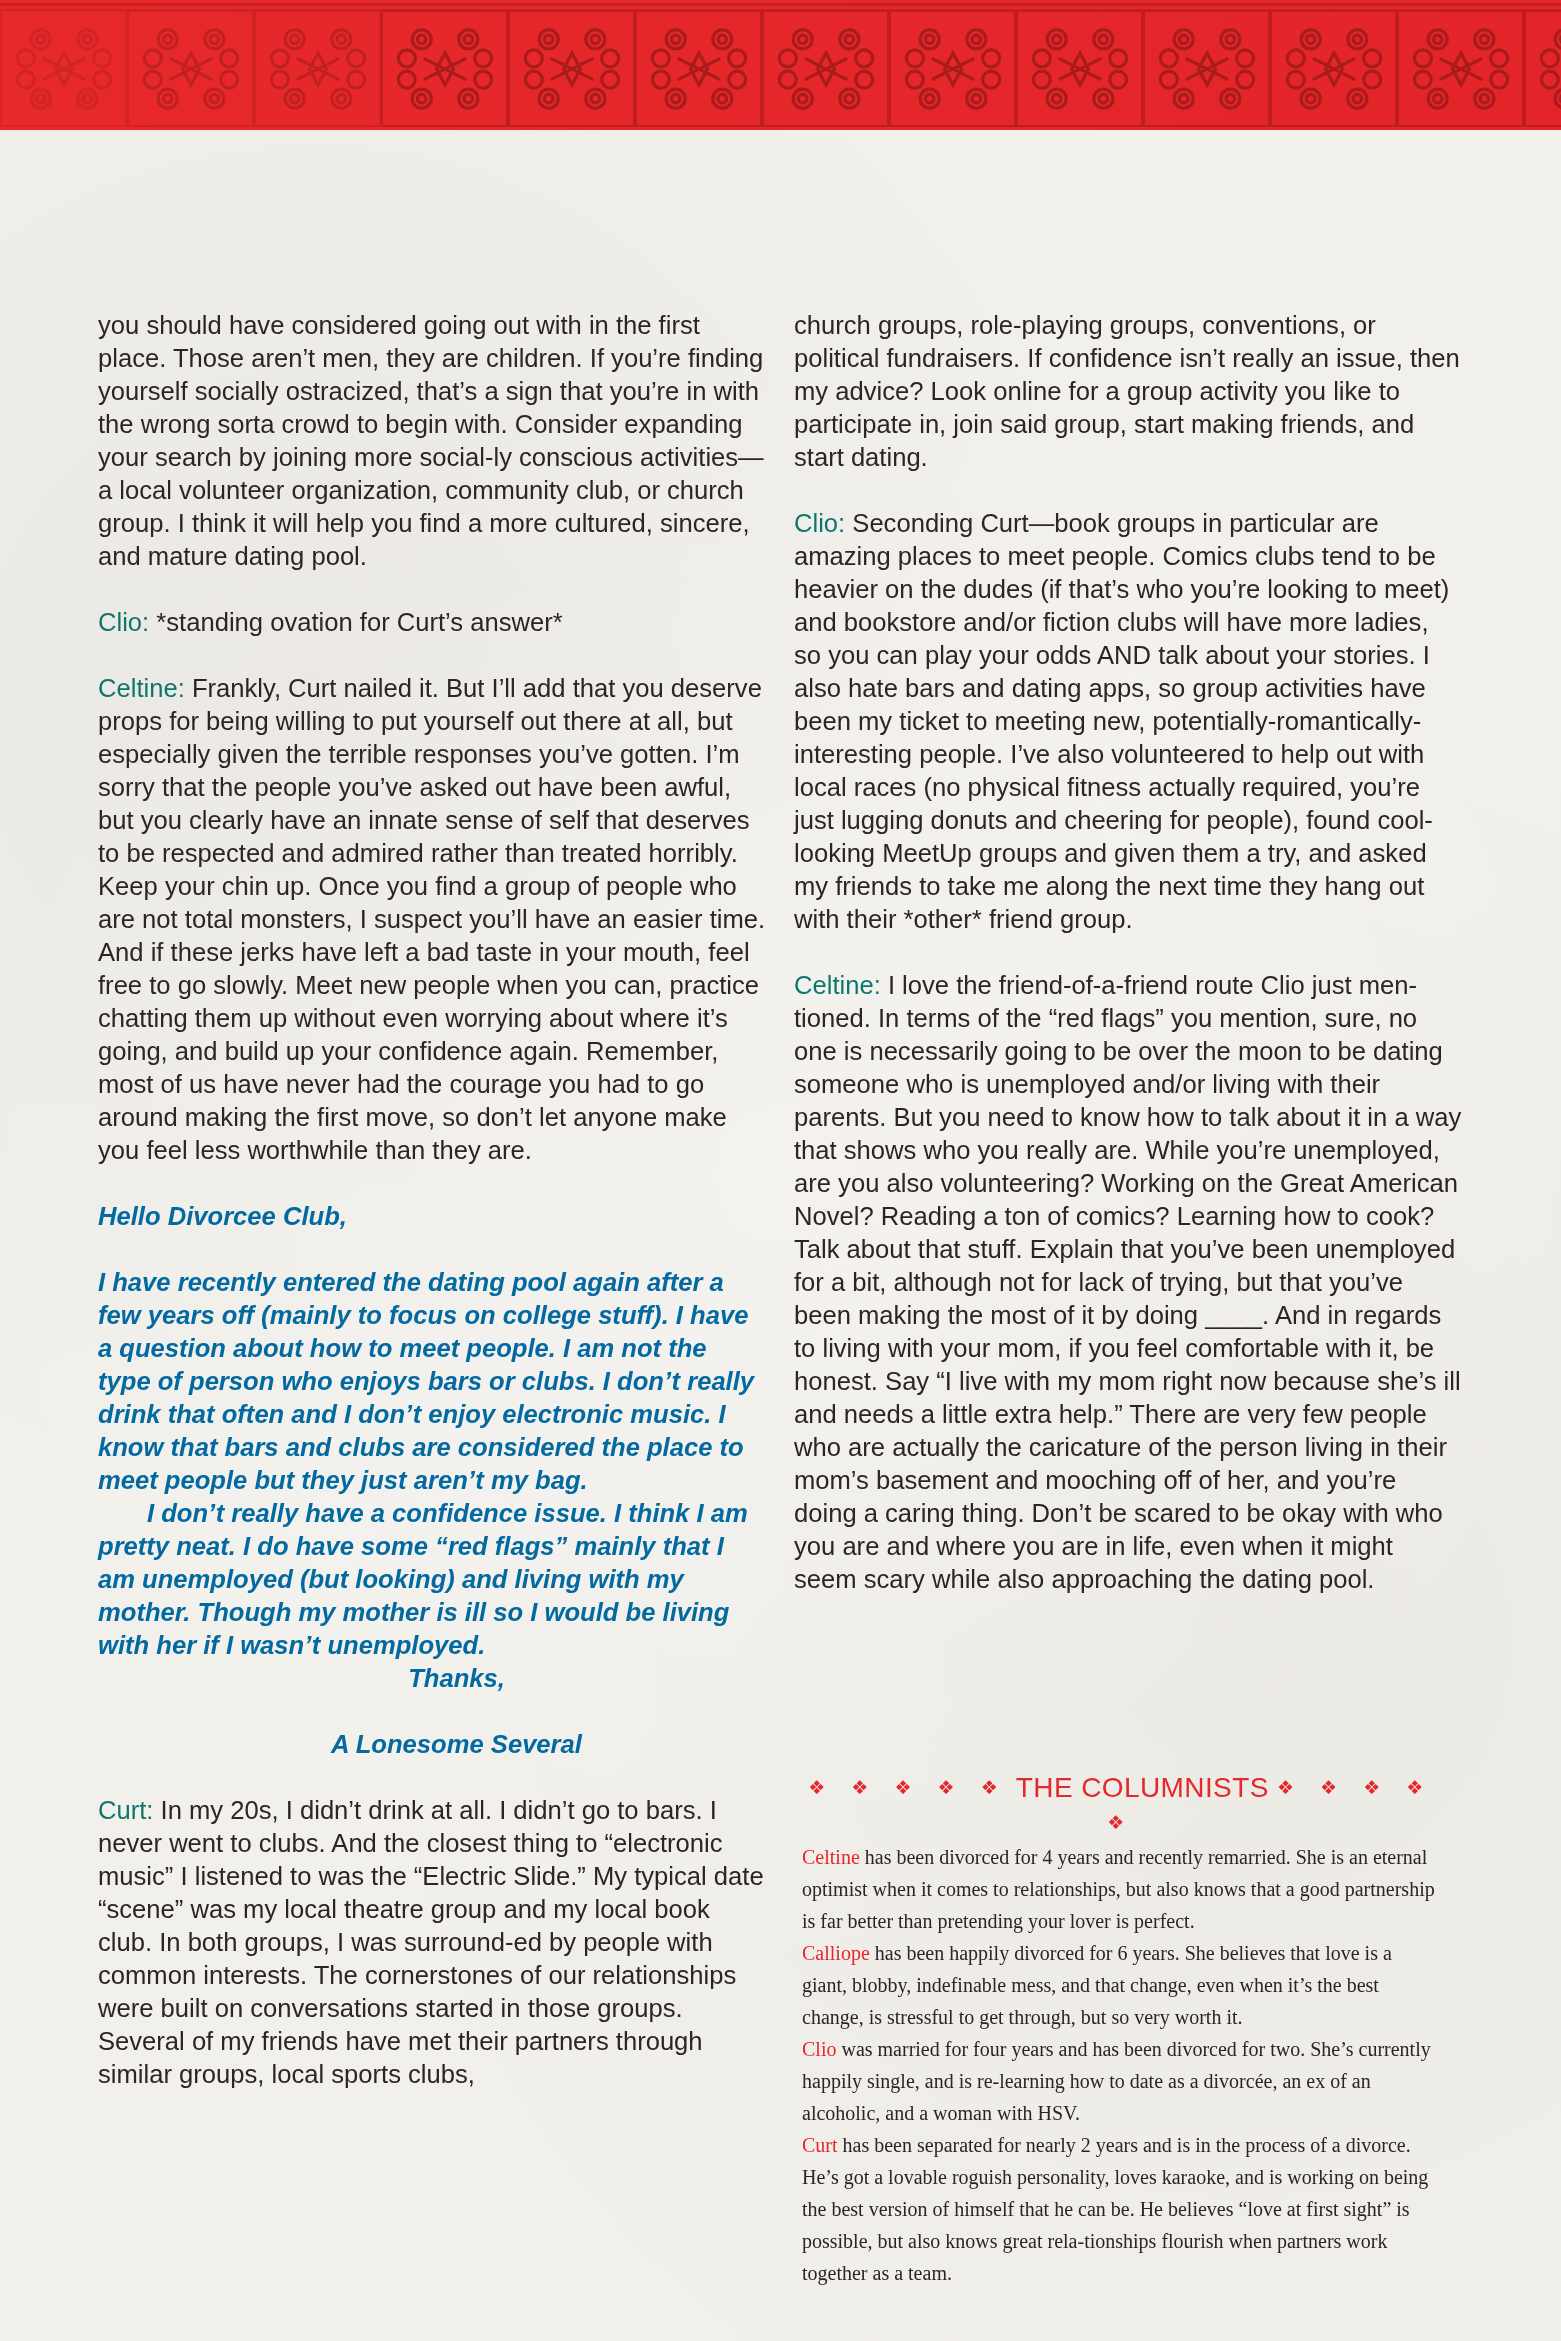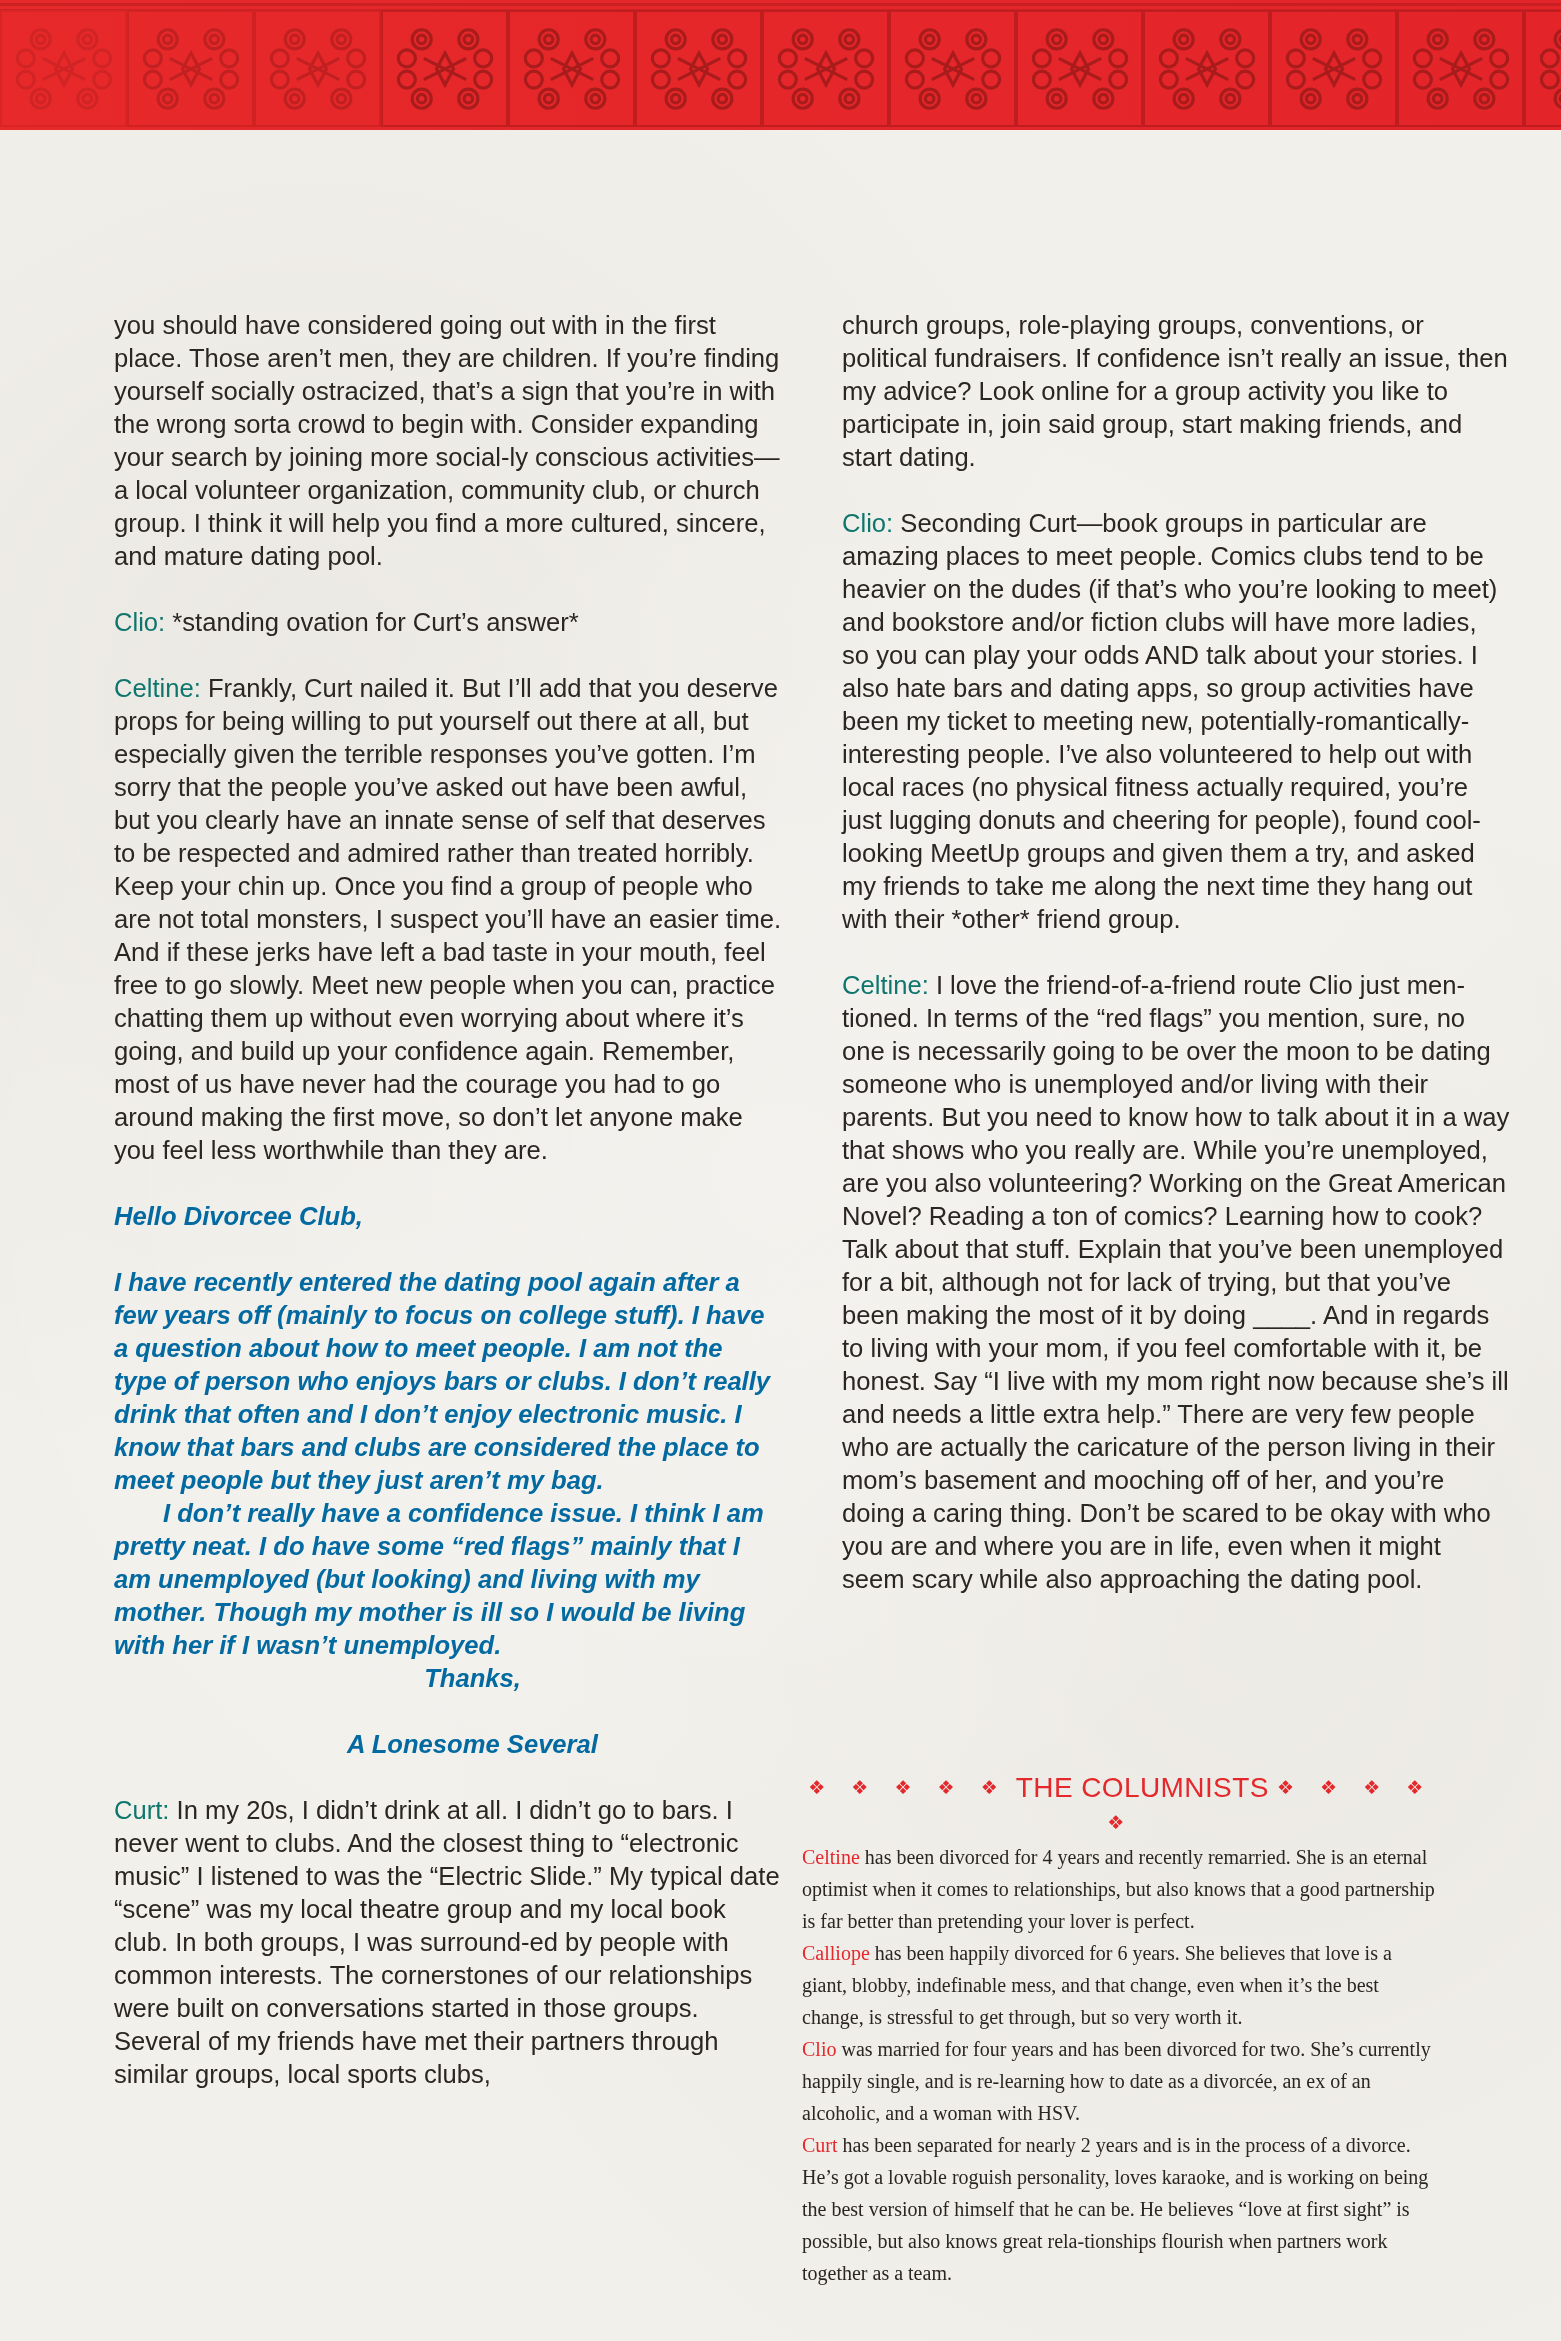--- a/index.html
+++ b/index.html
@@ -27,23 +27,23 @@
   .tiles { position: absolute; left: 0; top: 10.4px; height: 117px; width: 1561px; display: flex; }
   .tile {
     flex: 0 0 127px; height: 117px; box-sizing: border-box;
     border: 2.6px solid rgba(160,22,22,0.55);
     margin-right: 0; position: relative;
   }
   .tile svg { position: absolute; inset: 3.5px; width: calc(100% - 7px); height: calc(100% - 7px); }
   .tile.faded { opacity: 0.35; }
   .tile.faded2 { opacity: 0.6; }
 
-  .col { position: absolute; top: 309px; width: 668px; font-size: 25.6px; line-height: 33px; margin-left: 16px; }
+  .col { position: absolute; top: 309px; width: 668px; font-size: 25.6px; line-height: 33px; }
   .col.left { left: 98px; }
-  .col.right { left: 826px; width: 668px; }
+  .col.right { left: 794px; width: 668px; }
   .para { margin: 0 0 33px 0; }
   .para.tight { margin-bottom: 0; }
   .speaker { color: #0f766e; }
   .letter { color: #0369a1; font-style: italic; font-weight: bold; }
   .indent { text-indent: 49px; }
   .sig { padding-left: 49px; text-align: center; }
 
   .columnists { position: absolute; left: 802px; top: 1770px; width: 638px; }
   .columnists-title {
     text-align: center; color: #e4282c; font-size: 28px; line-height: 35px; letter-spacing: 0.4px;

